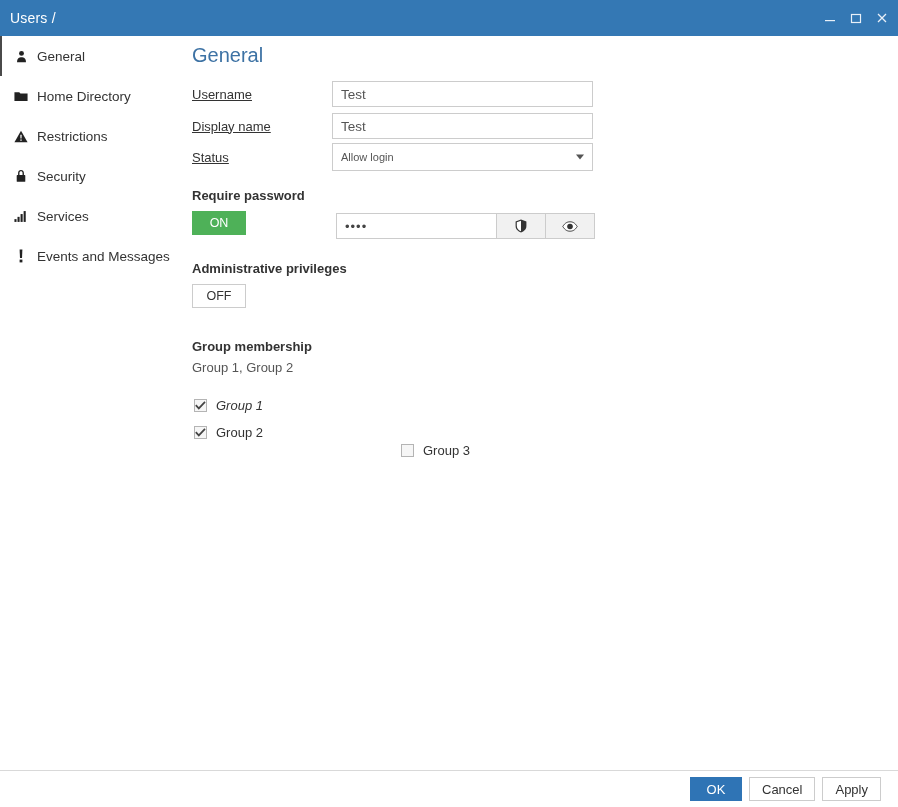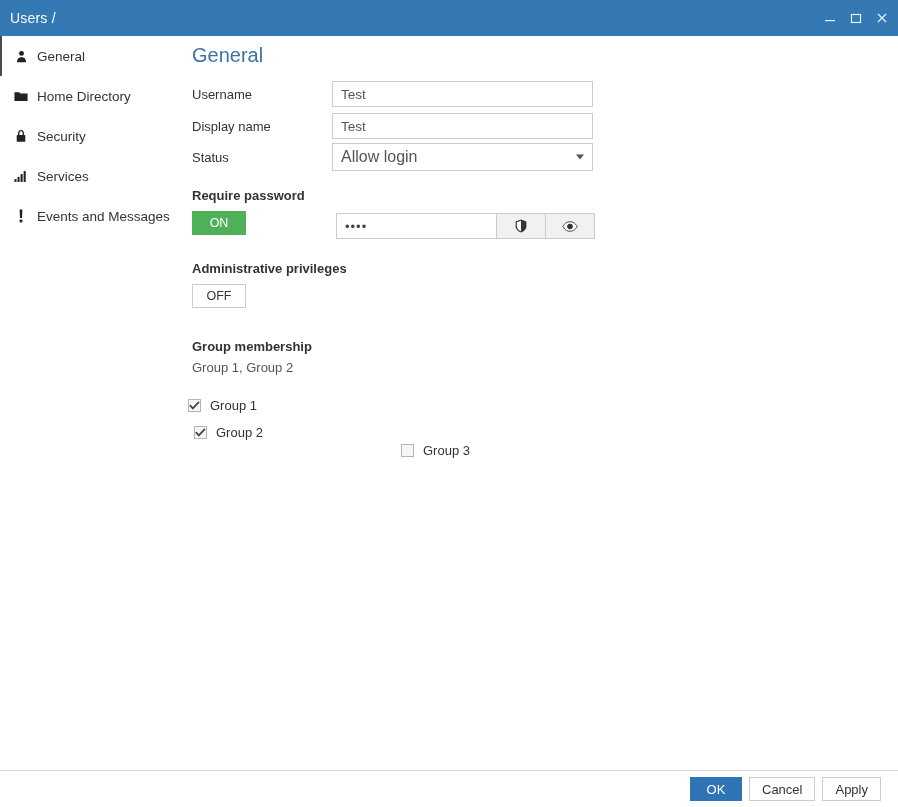--- a/index.html
+++ b/index.html
@@ -126,20 +126,21 @@
     left: 7px;
     height: 26px;
     display: flex;
     align-items: center;
   }
   .form-label {
     width: 140px;
     font-size: 13px;
     color: #333333;
     white-space: nowrap;
+    text-decoration: underline;
   }
   .text-input {
     width: 261px;
     height: 26px;
     box-sizing: border-box;
     border: 1px solid #cccccc;
     background: #ffffff;
     font-family: "Liberation Sans", sans-serif;
     font-size: 13.5px;
     color: #555555;
@@ -149,21 +150,21 @@
   .select-box {
     position: relative;
     width: 261px;
     height: 28px;
     box-sizing: border-box;
     border: 1px solid #cccccc;
     background: #ffffff;
     display: flex;
     align-items: center;
     padding: 0 8px;
-    font-size: 16px;
+    font-size: 11px;
     color: #555555;
     cursor: default;
   }
   .select-arrow {
     position: absolute;
     right: 8px;
     top: 50%;
     transform: translateY(-50%);
     width: 0; height: 0;
     border-left: 4px solid transparent;
@@ -353,20 +354,30 @@
 
       <div class="nav-item">
         <span class="nav-icon">
           <svg width="14" height="13" viewBox="0 0 16 14" fill="currentColor">
             <path d="M0.5 2 L6 2 L7.4 3.6 L15.5 3.6 L15.5 12 L0.5 12 Z"></path>
           </svg>
         </span>
         <span class="nav-label">Home Directory</span>
       </div>
 
+      <div class="nav-item">
+        <span class="nav-icon">
+          <svg width="14" height="13" viewBox="0 0 16 14" fill="currentColor">
+            <path d="M8 0.5 L15.5 13.5 L0.5 13.5 Z"></path>
+            <path d="M7.2 5 L8.8 5 L8.6 9.2 L7.4 9.2 Z" fill="#ffffff"></path>
+            <rect x="7.25" y="10.4" width="1.5" height="1.5" fill="#ffffff"></rect>
+          </svg>
+        </span>
+        <span class="nav-label">Restrictions</span>
+      </div>
 
       <div class="nav-item">
         <span class="nav-icon">
           <svg width="12" height="14" viewBox="0 0 14 16" fill="currentColor">
             <path d="M3.6 7 L3.6 4.6 C3.6 2.3 5.1 1 7 1 C8.9 1 10.4 2.3 10.4 4.6 L10.4 7 L8.8 7 L8.8 4.6 C8.8 3.2 8 2.5 7 2.5 C6 2.5 5.2 3.2 5.2 4.6 L5.2 7 Z"></path>
             <rect x="2" y="6.8" width="10" height="8" rx="0.8"></rect>
           </svg>
         </span>
         <span class="nav-label">Security</span>
       </div>
@@ -443,21 +454,21 @@
       </div>
 
       <div class="section-heading" style="top:225px;">Administrative privileges</div>
 
       <div class="toggle off" style="top:248px;">OFF</div>
 
       <div class="section-heading" style="top:303px;">Group membership</div>
 
       <div class="group-summary" style="top:324px;">Group 1, Group 2</div>
 
-      <div class="cb-row" style="left:3px; top:360px;">
+      <div class="cb-row" style="left:9px; top:360px;font-style:italic;">
         <span class="cbox">
           <svg width="11" height="9" viewBox="0 0 11 9">
               <path d="M0.8 4.2 L3.8 7.4 L10 0.9" stroke="#444444" stroke-width="1.7" fill="none"></path>
             </svg>
         </span>
         <span class="cb-label">Group 1</span>
       </div>
 
       <div class="cb-row" style="left:9px; top:387px;">
         <span class="cbox">

